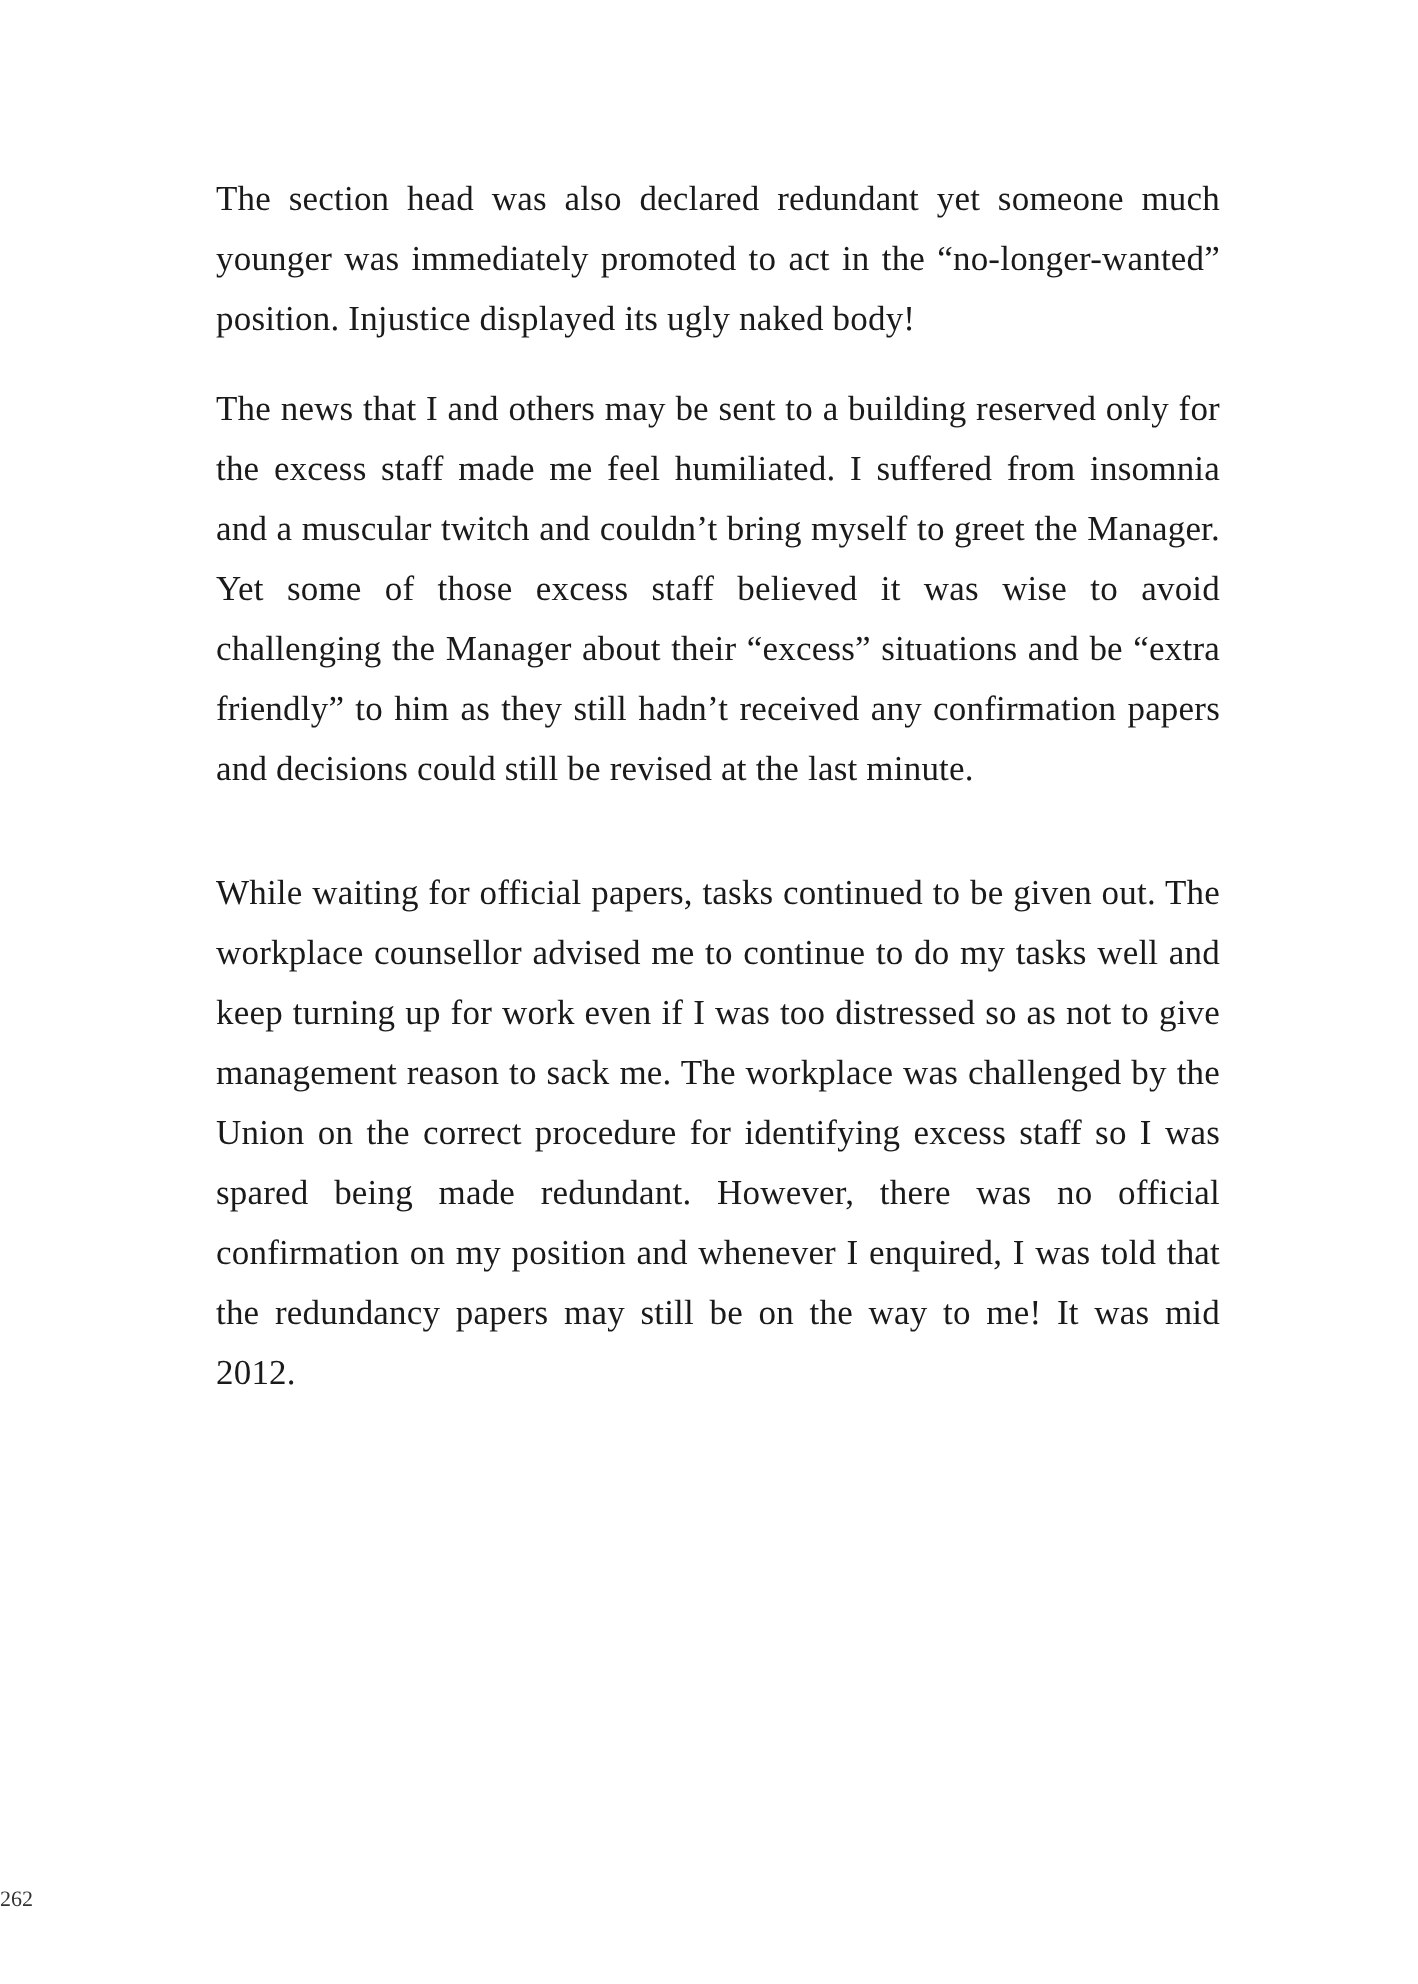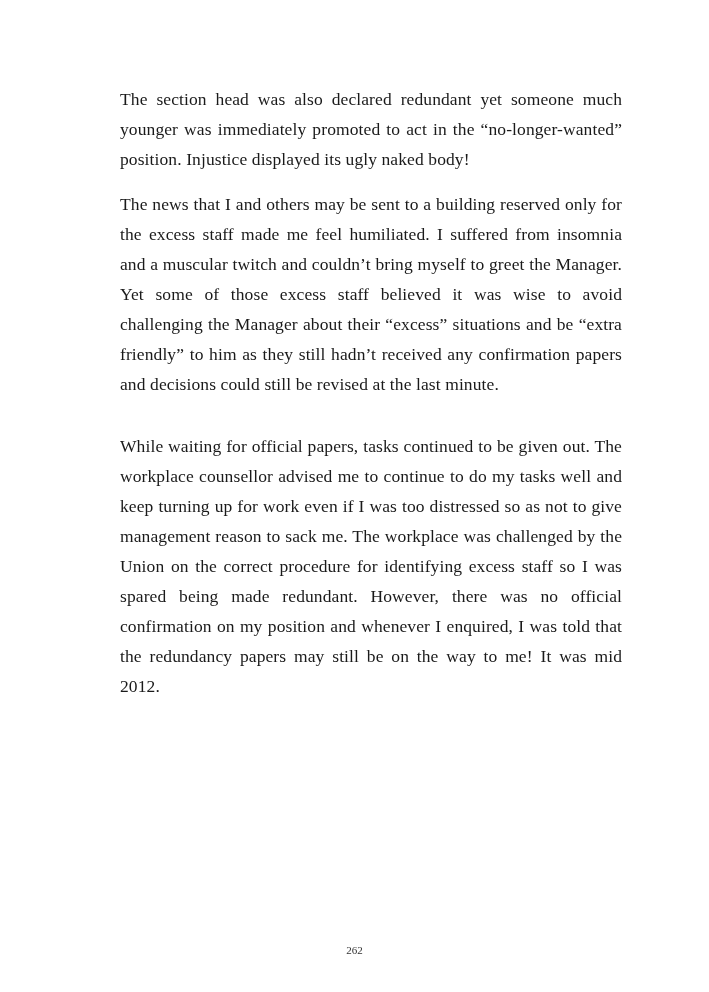--- a/index.html
+++ b/index.html
@@ -12,42 +12,41 @@
   .page {
     position: relative;
     width: 709px;
     height: 992px;
     background: #ffffff;
     overflow: hidden;
   }
   .text-block {
     position: absolute;
     top: 84px;
-    left: 120px;
+    left: 108px;
     width: 502px;
     color: #1a1a1a;
   }
   .text-block p {
     font-size: 17.5px;
     line-height: 30px;
     text-align: justify;
     text-justify: inter-word;
     margin-bottom: 15px;
     letter-spacing: 0.1px;
   }
   .text-block p:last-child {
     margin-bottom: 0;
     margin-top: 32px;
   }
   .page-number {
     position: absolute;
     bottom: 36px;
     left: 0;
     width: 709px;
-    text-align: center;
     font-size: 11px;
     color: #333333;
   }
 </style>
 </head>
 <body>
 
 <div class="page">
   <div class="text-block">
     <p>The section head was also declared redundant yet someone much younger was immediately promoted to act in the “no-longer-wanted” position. Injustice displayed its ugly naked body!</p>

